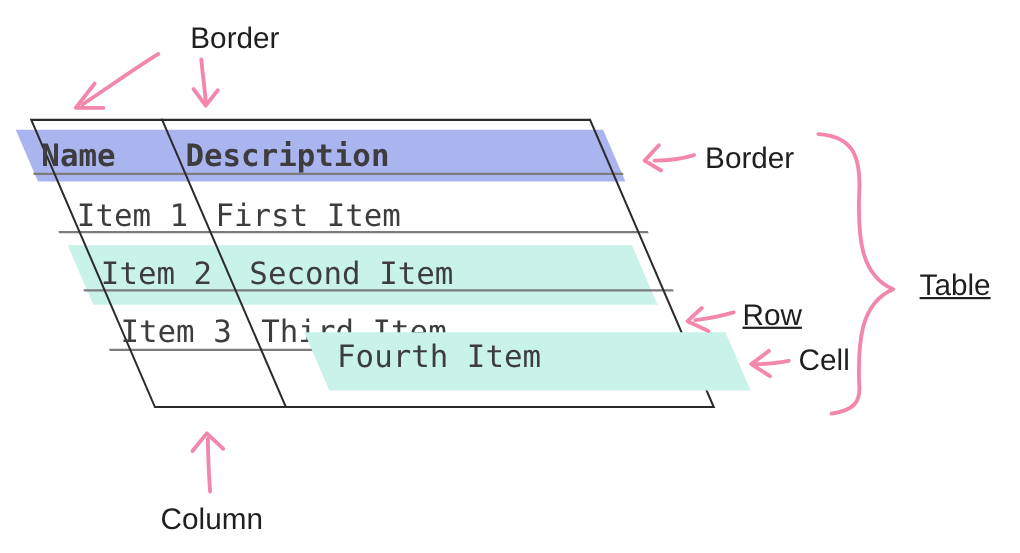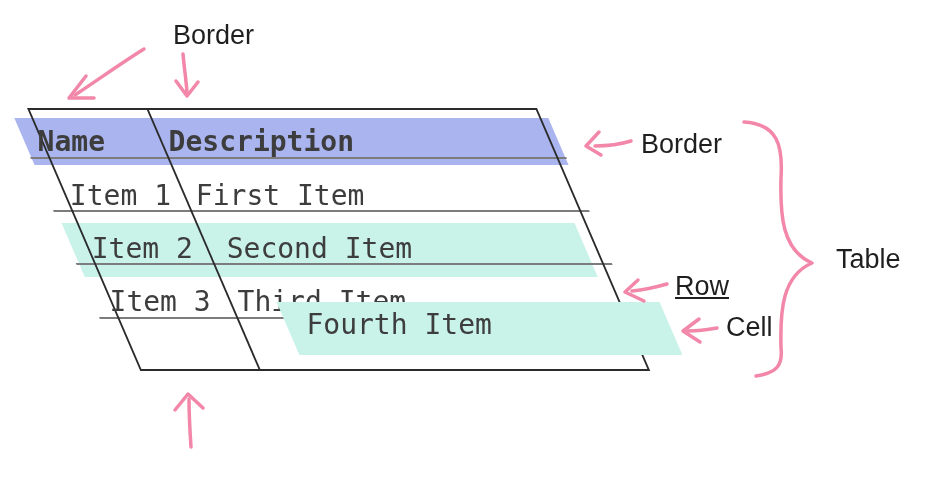--- a/index.html
+++ b/index.html
@@ -3,21 +3,21 @@
 <meta charset="utf-8">
 <style>
   html,body{margin:0;padding:0;background:#fff;}
   .canvas{position:relative;width:927px;height:503px;background:#ffffff;overflow:hidden;
           font-family:"Liberation Sans",sans-serif;}
 
   
   .lbl{position:absolute;font-size:27px;line-height:1.15;color:#1f1f1f;white-space:nowrap;}
   #lbl-border{left:135px;top:20px;margin-left:38px;}
   #lbl-header{left:641px;top:129px;}
-  #lbl-table{left:836px;top:244px;}
+  #lbl-table{left:836px;top:244px;text-decoration:underline;}
   #lbl-row{left:675px;top:271px;text-decoration:underline;}
   #lbl-cell{left:726px;top:312px;text-align:right;}
   #lbl-column{left:146px;top:457px;}
 
   
   .skewtbl{position:absolute;left:27px;top:108px;width:510px;height:263px;
            transform:skewX(23.3deg);transform-origin:0 0;}
   .hl{position:absolute;z-index:1;}
   .hl-header{left:-17px;top:10px;width:534px;height:47px;background:#aab5ef;}
   .hl-row{left:-15px;top:115px;width:513px;height:54px;background:#c9f2e9;}
@@ -74,20 +74,21 @@
     <div class="fourth">
       <span class="ttext">Fourth Item</span>
     </div>
   </div>
 
   <div class="lbl" id="lbl-border">Border</div>
   <div class="lbl" id="lbl-header">Border</div>
   <div class="lbl" id="lbl-table">Table</div>
   <div class="lbl" id="lbl-row">Row</div>
   <div class="lbl" id="lbl-cell">Cell</div>
+  <div class="lbl" id="lbl-column">Column</div>
 
   <svg class="anno" width="927" height="503" viewBox="0 0 927 503">
     <g>
       <path class="pink" d="M144,49 C126,60 102,77 75,95"></path>
       <path class="pink" d="M86,76 L69,98 L94,98"></path>
     </g>
     <g>
       <path class="pink" d="M183,54 C184,66 186,79 187,92"></path>
       <path class="pink" d="M176,81 L187,96 L198,82"></path>
     </g>

